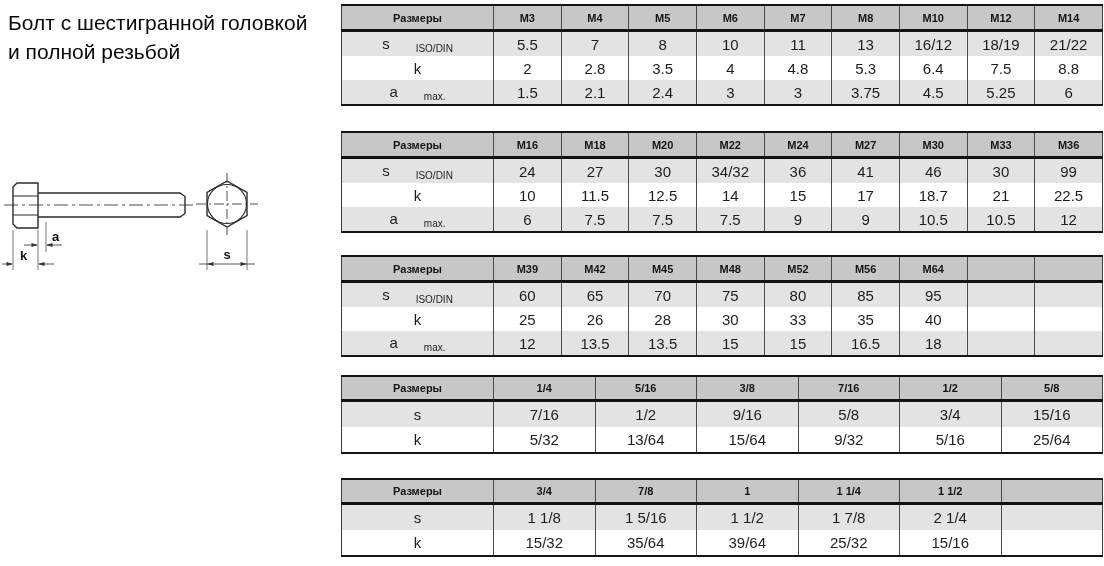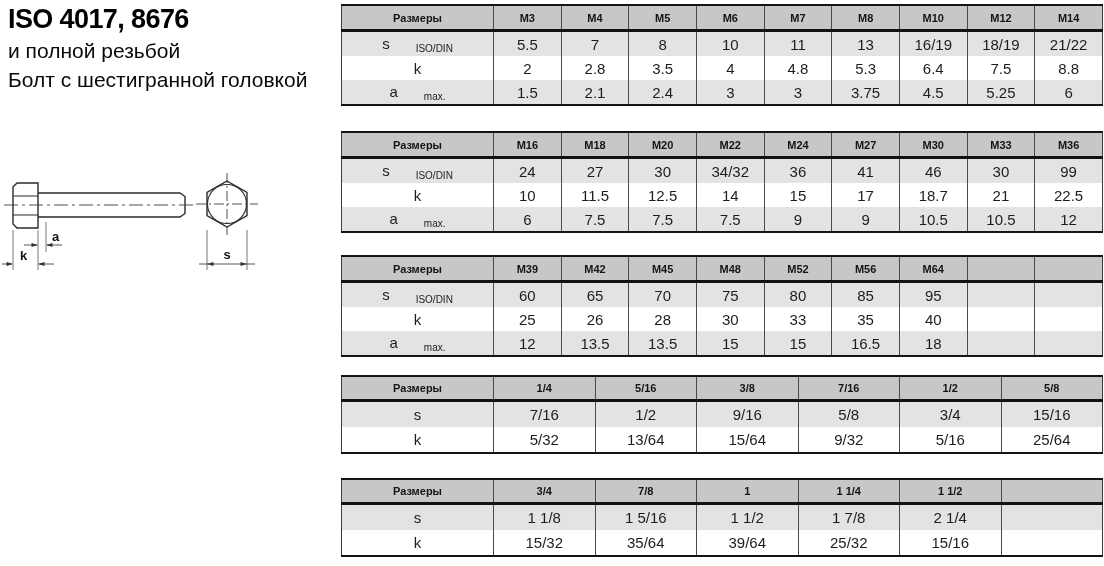--- a/index.html
+++ b/index.html
@@ -44,23 +44,22 @@
   table.dim tbody tr.shaded td { background:#e3e3e3; }
   td.rowlabel { font-size:16px; color:#1a1a1a; }
   td.rowlabel sub { font-size:10px; vertical-align:-3px; letter-spacing:0;padding-left:26px; }
 </style>
 </head>
 <body>
 
 <div class="page">
 
   <div class="title-block">
-    <div class="title-line">ISO 4017, 8676</div>
+    <div class="subtitle-line">Болт с шестигранной головкой</div>
     <div class="subtitle-line">и полной резьбой</div>
-    <div class="subtitle-line">Болт с шестигранной головкой</div>
   </div>
 
   <svg class="drawing" width="290" height="136" viewBox="0 0 290 136">
 
     <path d="M13 27 L17 23 L38 23 L38 68 L17 68 L13 64 Z" fill="none" stroke="#2b2b2b" stroke-width="1.4"></path>
     <path d="M13 36 H38 M13 55 H38" stroke="#2b2b2b" stroke-width="1"></path>
 
     <path d="M38 33 H180 L185 36.5 V53.5 L180 57 H38" fill="none" stroke="#2b2b2b" stroke-width="1.4"></path>
 
     <path d="M4 45 H197" stroke="#3a3a3a" stroke-width="0.9" stroke-dasharray="14 4 3 4"></path>
@@ -118,21 +117,21 @@
         </thead>
         <tbody>
           <tr class="shaded">
             <td class="rowlabel">s<sub>ISO/DIN</sub></td>
             <td>5.5</td>
             <td>7</td>
             <td>8</td>
             <td>10</td>
             <td>11</td>
             <td>13</td>
-            <td>16/19</td>
+            <td>16/12</td>
             <td>18/19</td>
             <td>21/22</td>
           </tr>
           <tr>
             <td class="rowlabel">k</td>
             <td>2</td>
             <td>2.8</td>
             <td>3.5</td>
             <td>4</td>
             <td>4.8</td>

